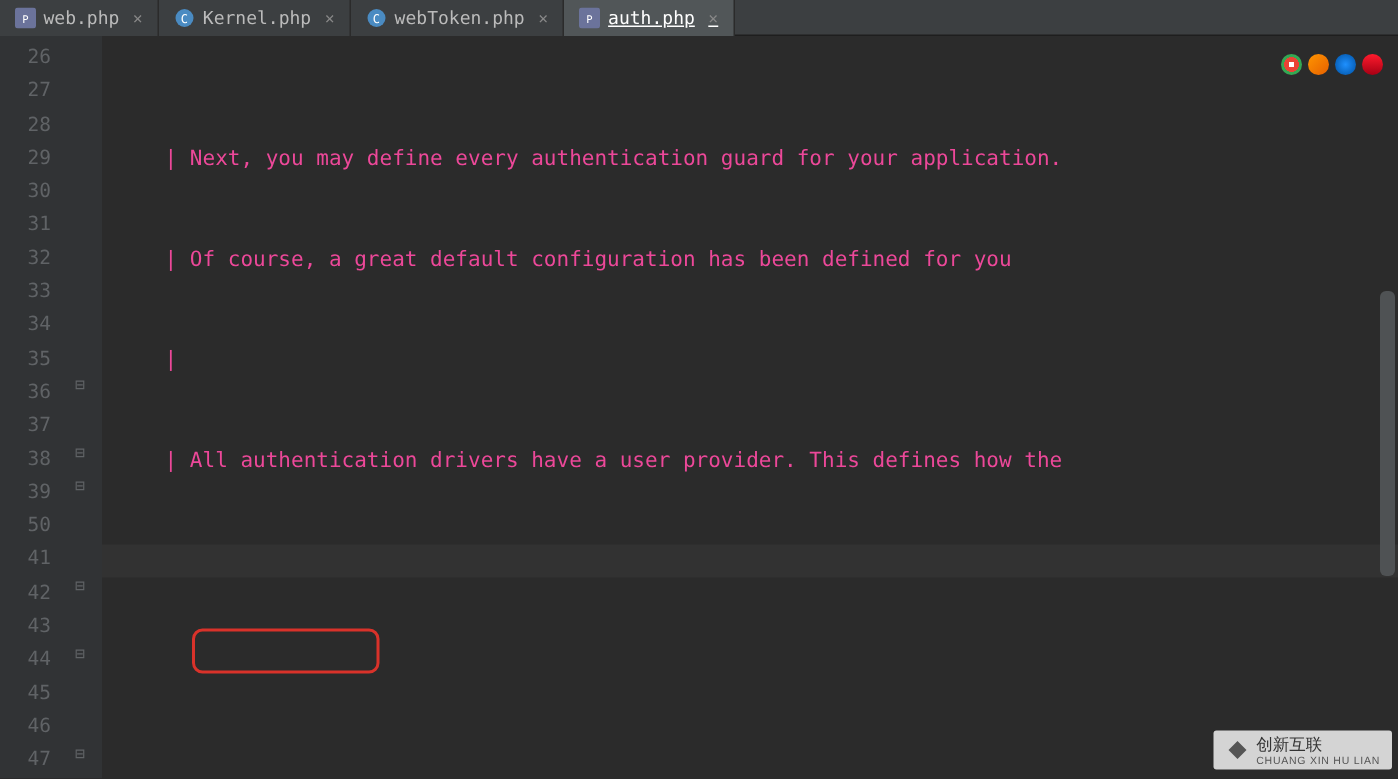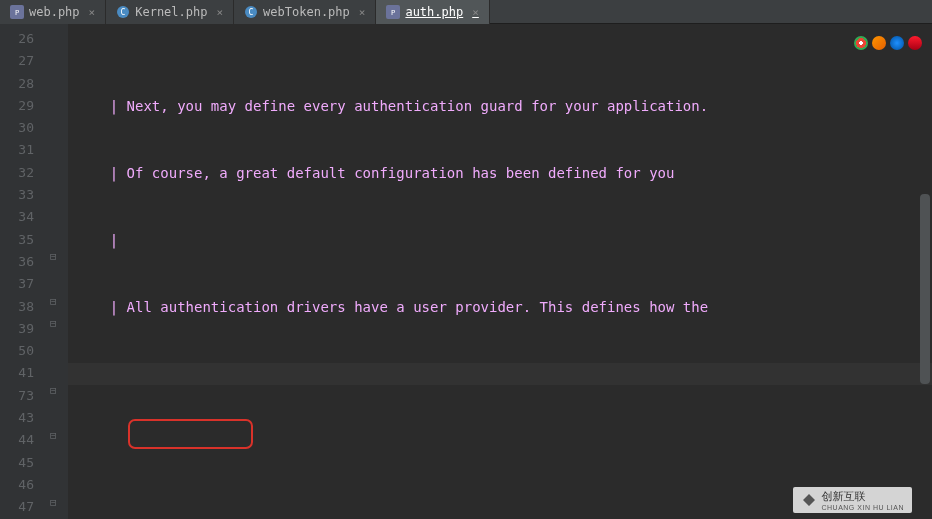--- a/index.html
+++ b/index.html
@@ -80,21 +80,21 @@
     }
     .line { height: 22.3px; }
     .line-highlight {
       position: absolute;
       background: #323232;
       left: 0;
       right: 0;
       height: 22.3px;
       z-index: 0;
     }
-    .comment { color: #f0abfc; }
+    .comment { color: #ec4899; }
     .red-box {
       position: absolute;
       border: 2px solid #d9322a;
       border-radius: 7px;
       pointer-events: none;
     }
     .browser-icons {
       position: absolute;
       top: 36px;
       right: 10px;
@@ -103,21 +103,21 @@
     }
     .bi {
       width: 14px;
       height: 14px;
       border-radius: 50%;
       display: inline-block;
     }
     .watermark {
       position: absolute;
       bottom: 6px;
-      right: 20px;
+      right: 4px;
       background: rgba(255,255,255,0.8);
       padding: 2px 8px;
       color: #333;
       font-size: 11px;
       font-family: sans-serif;
       border-radius: 2px;
       display: flex;
       align-items: center;
       gap: 4px;
     }
@@ -187,21 +187,21 @@
       <div>32</div>
       <div>33</div>
       <div>34</div>
       <div>35</div>
       <div>36</div>
       <div>37</div>
       <div>38</div>
       <div>39</div>
       <div>50</div>
       <div>41</div>
-      <div>73</div>
+      <div>42</div>
       <div>43</div>
       <div>44</div>
       <div>45</div>
       <div>46</div>
       <div>47</div>
     </div>
   <div class="fold-gutter">
     <span class="fold-marker" style="top:228px">⊟</span>
     <span class="fold-marker" style="top:273px">⊟</span>
     <span class="fold-marker" style="top:295px">⊟</span>

